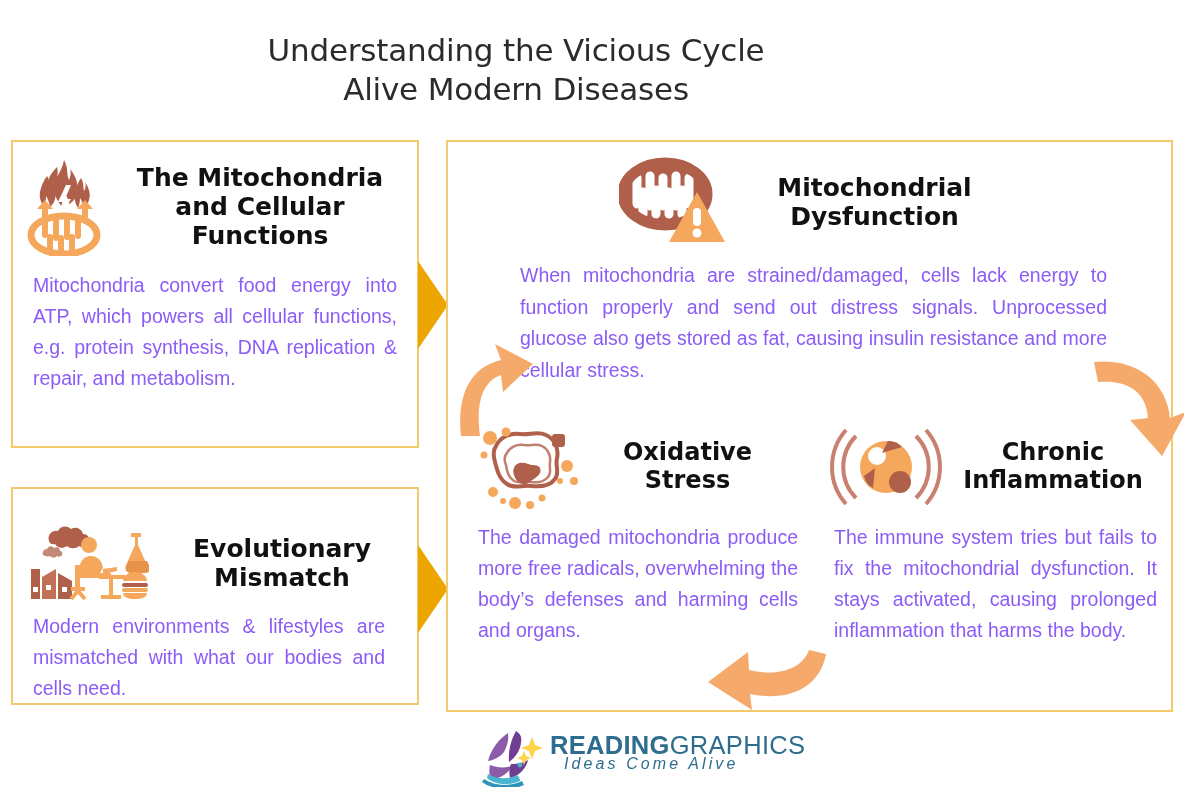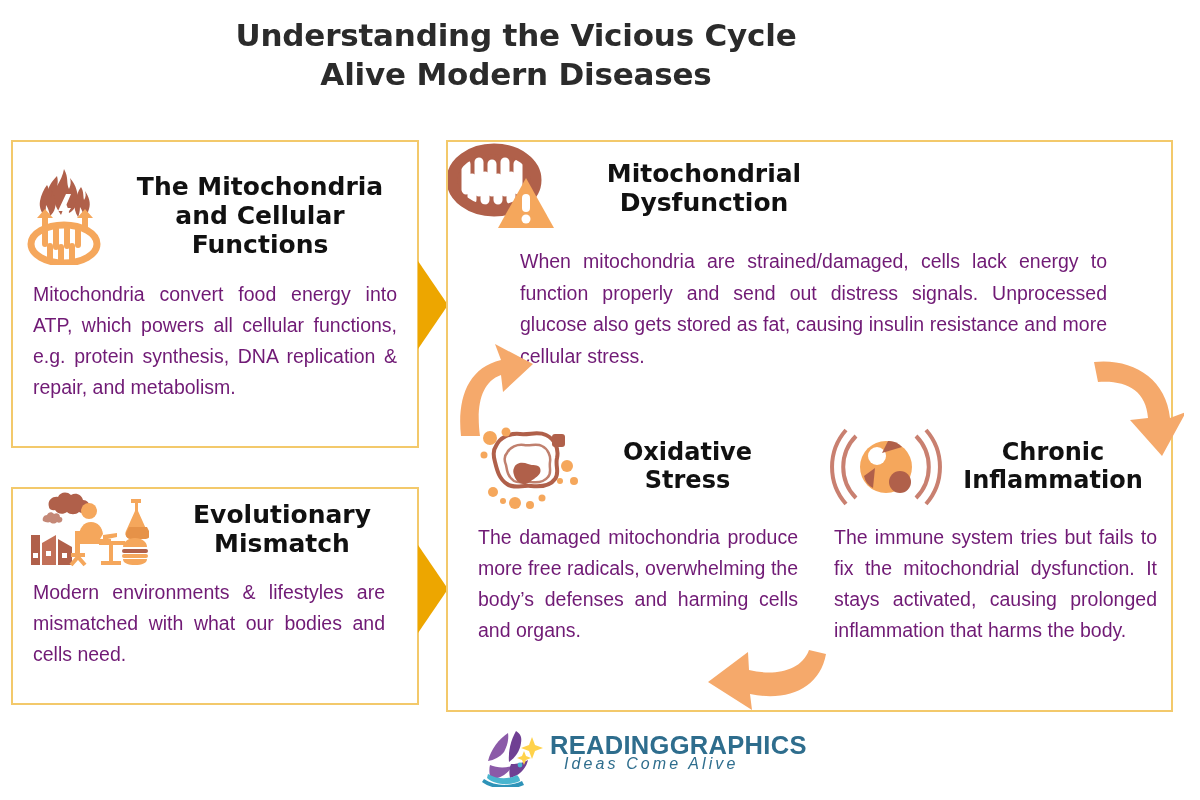--- a/index.html
+++ b/index.html
@@ -7,24 +7,24 @@
     width: 1200px; height: 800px;
     background: #ffffff;
     font-family: "Liberation Sans", sans-serif;
     overflow: hidden;
   }
   #root { position: relative; width: 1200px; height: 800px; }
 
   
   .title {
     position: absolute;
-    left: 0; top: 16px; width: 1032px;
+    left: 0; top: 31px; width: 1032px;
     text-align: center;
     font-family: "DejaVu Sans", sans-serif;
-    font-weight: bold;
+    font-weight: normal;
     font-size: 31px;
     line-height: 39px;
     color: #2b2b2b;
     letter-spacing: -0.2px;
   }
 
   
   .card {
     position: absolute;
     border: 2px solid #f3c96b;
@@ -40,46 +40,46 @@
   .blk-title {
     font-family: "DejaVu Sans", sans-serif;
     font-weight: bold;
     color: #111111;
     text-align: center;
     line-height: 1.16;
   }
 
   .body-text {
     font-family: "Liberation Sans", sans-serif;
-    color: #701a75;
+    color: #8b5cf6;
     text-align: justify;
     text-justify: inter-word;
   }
 
   
-  #card-mito .blk-head { padding: 23px 12px 0 12px; gap: 12px; }
+  #card-mito .blk-head { padding: 14px 12px 0 12px; gap: 12px; }
   #card-mito .blk-title { font-size: 25px; width: 310px; }
   #card-mito .body-text {
     margin: 14px 20px 0 20px;
     font-size: 19.5px;
     line-height: 31px;
   }
 
   
-  #card-evo .blk-head { padding: 2px 12px 0 14px; gap: 10px; }
+  #card-evo .blk-head { padding: 2px 12px 0 14px; gap: 10px; margin-top: 34px; }
   #card-evo .blk-title { font-size: 25px; width: 270px; }
   #card-evo .body-text {
     margin: 10px 32px 0 20px;
     font-size: 19.5px;
     line-height: 31px;
   }
 
   
   #blk-dysfunction { position: absolute; left: 0; top: 0; width: 727px; }
-  #blk-dysfunction .blk-head { gap: 18px; }
+  #blk-dysfunction .blk-head { justify-content: center; padding-top: 14px; gap: 18px; }
   #blk-dysfunction .blk-title { font-size: 25px; width: 260px; }
   #blk-dysfunction .body-text {
     margin: 12px 68px 0 72px;
     font-size: 19.5px;
     line-height: 31.5px;
   }
 
   
   #blk-oxidative { position: absolute; left: 18px; top: 282px; width: 340px; }
   #blk-oxidative .blk-head { padding-left: 10px; gap: 10px; }
@@ -114,21 +114,21 @@
   #logo-mark { position: absolute; left: 0; top: 2px; }
   #logo-word {
     position: absolute; left: 72px; top: 4px;
     font-family: "Liberation Sans", sans-serif;
     font-size: 25.5px;
     letter-spacing: 0.3px;
     color: #2e6d8d;
     white-space: nowrap;
   }
   #logo-word .light { font-weight: 700; }
-  #logo-word .heavy { font-weight: bold; text-align: right; }
+  #logo-word .heavy { font-weight: normal; text-align: right; }
   #logo-tag {
     position: absolute; left: 86px; top: 28px;
     font-family: "Liberation Sans", sans-serif;
     font-style: italic;
     font-size: 16px;
     letter-spacing: 3.1px;
     color: #2e6d8d;
     white-space: nowrap;
   }
 </style>

